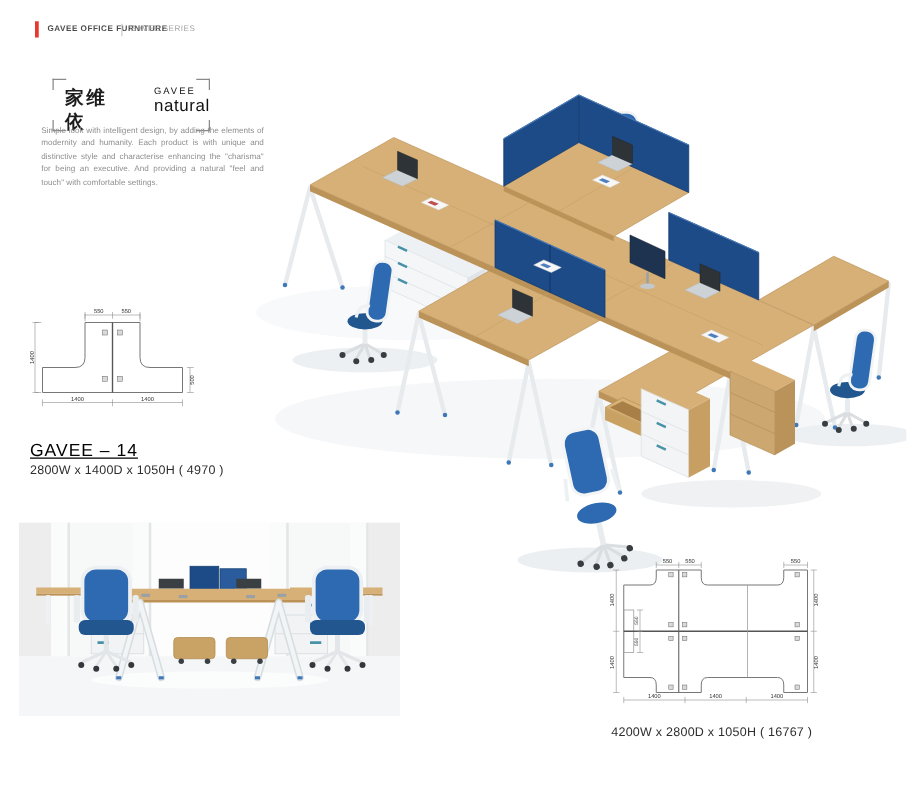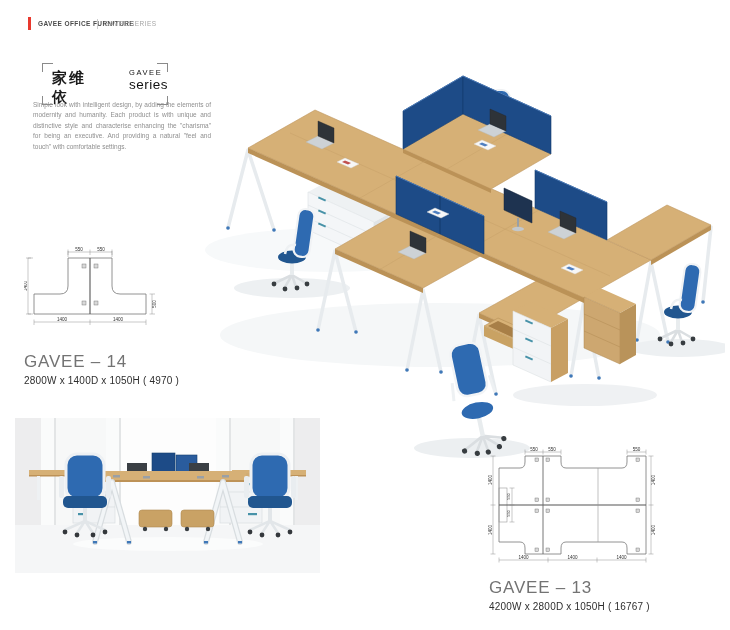--- a/index.html
+++ b/index.html
@@ -19,21 +19,21 @@
   .c-bl{left:0;bottom:0;border-left:1px solid #8a8a8a;border-bottom:1px solid #8a8a8a;}
   .c-br{right:0;bottom:0;border-right:1px solid #8a8a8a;border-bottom:1px solid #8a8a8a;}
   .logo-inner{position:absolute;left:10px;top:6px;display:flex;gap:25px;}
   .logo-cn{font-size:15px;font-weight:bold;color:#1c1c1c;letter-spacing:2px;}
   .logo-en{margin-left:6px;line-height:1;}
   .logo-en-top{font-size:7.5px;font-weight:normal;letter-spacing:1.6px;color:#111;}
   .logo-en-bottom{font-size:13.5px;color:#111;margin-top:1px;letter-spacing:.5px;}
   
   .intro{left:33px;top:100px;width:178px;font-size:6.5px;line-height:1.6;color:#8f8f8f;text-align:justify;}
   
-  .ptitle{font-size:17px;letter-spacing:.8px;color:#737373;}
+  .ptitle{font-size:14px;letter-spacing:.8px;color:#000000;text-decoration:underline;}
   .pdims{font-size:10px;letter-spacing:.2px;color:#2e2e2e;margin-top:3px;}
   .pblock14{left:24px;top:352px;}
   .pblock13{left:489px;top:578px;}
   svg{display:block;}
   text{font-family:"Liberation Sans",sans-serif;}
 </style>
 </head>
 <body>
 
 <div class="abs accent-bar"></div>
@@ -43,21 +43,21 @@
 
 <div class="abs logo">
   <span class="corner c-tl"></span>
   <span class="corner c-tr"></span>
   <span class="corner c-bl"></span>
   <span class="corner c-br"></span>
   <div class="logo-inner">
     <span class="logo-cn">家维依</span>
     <span class="logo-en">
       <div class="logo-en-top">GAVEE</div>
-      <div class="logo-en-bottom">series</div>
+      <div class="logo-en-bottom">natural</div>
     </span>
   </div>
 </div>
 
 <div class="abs intro">Simple look with intelligent design, by adding the elements of modernity and humanity. Each product is with unique and distinctive style and characterise enhancing the "charisma" for being an executive. And providing a natural "feel and touch" with comfortable settings.</div>
 
 <svg class="abs" style="left:24px;top:244px;" width="135" height="92" viewBox="0 0 135 92">
   <path d="M10,50 H36 Q44,50 44,42 V14 H88 V42 Q88,50 96,50 H122 V70 H10 Z" fill="none" stroke="#777" stroke-width="0.8"></path>
   <path d="M66,14 V70" stroke="#555" stroke-width="1.1"></path>
   <g fill="#d9d9d9" stroke="#666" stroke-width="0.4">
@@ -462,15 +462,14 @@
     <text x="167.5" y="84" transform="rotate(-90 167.5 84)">1400</text>
     <text x="23" y="50.5" font-size="4" transform="rotate(-90 23 50.5)">550</text>
     <text x="23" y="67.5" font-size="4" transform="rotate(-90 23 67.5)">550</text>
     <text x="36.5" y="112.5">1400</text>
     <text x="85.5" y="112.5">1400</text>
     <text x="134.5" y="112.5">1400</text>
   </g>
 </svg>
 
 <div class="abs pblock13">
-  <div class="ptitle">GAVEE – 13</div>
   <div class="pdims">4200W x 2800D x 1050H ( 16767 )</div>
 </div>
 
 </body></html>

